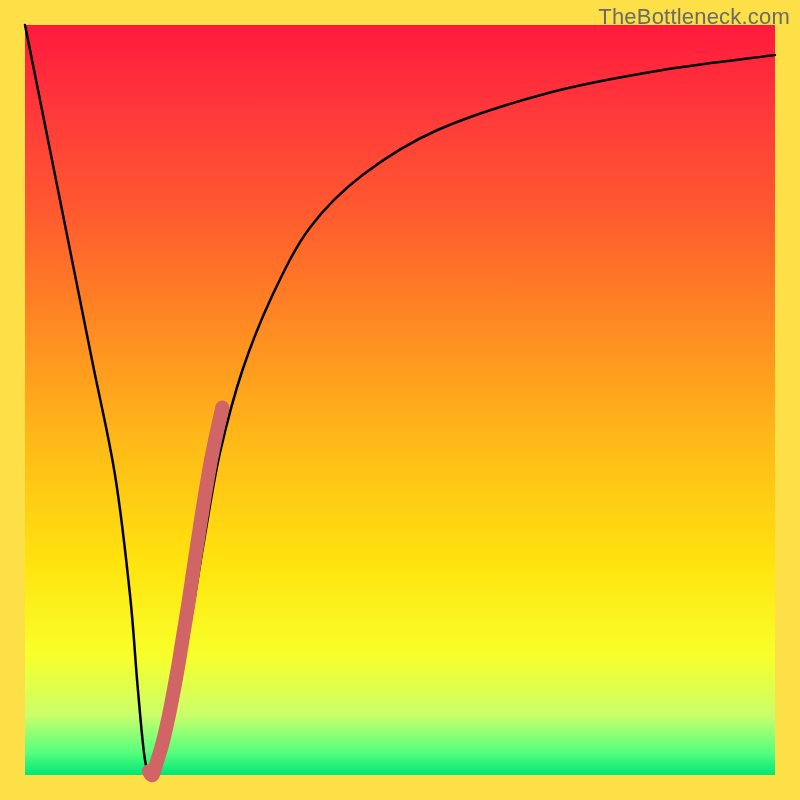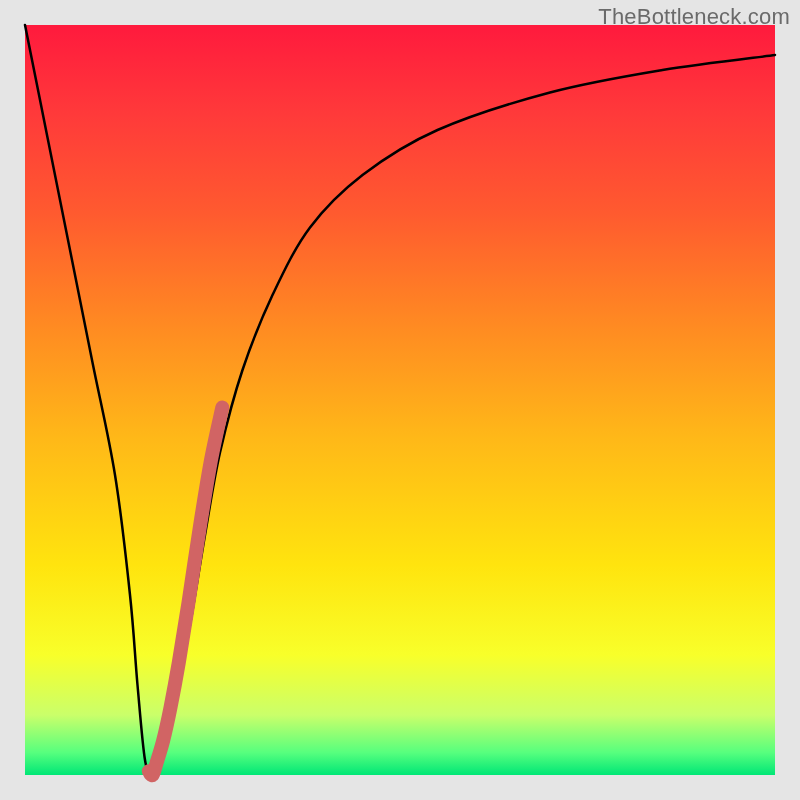--- a/index.html
+++ b/index.html
@@ -8,21 +8,21 @@
     width: 800px;
     height: 800px;
     overflow: hidden;
     background: #000;
     font-family: Arial, Helvetica, sans-serif;
   }
   .frame {
     position: relative;
     width: 800px;
     height: 800px;
-    background: #e5e5e5;
+    background: #fde047;
   }
   .plot {
     position: absolute;
     left: 25px;
     top: 25px;
     width: 750px;
     height: 750px;
     background: linear-gradient(to bottom,
       #ff1a3d 0%,
       #ff3a3a 12%,

